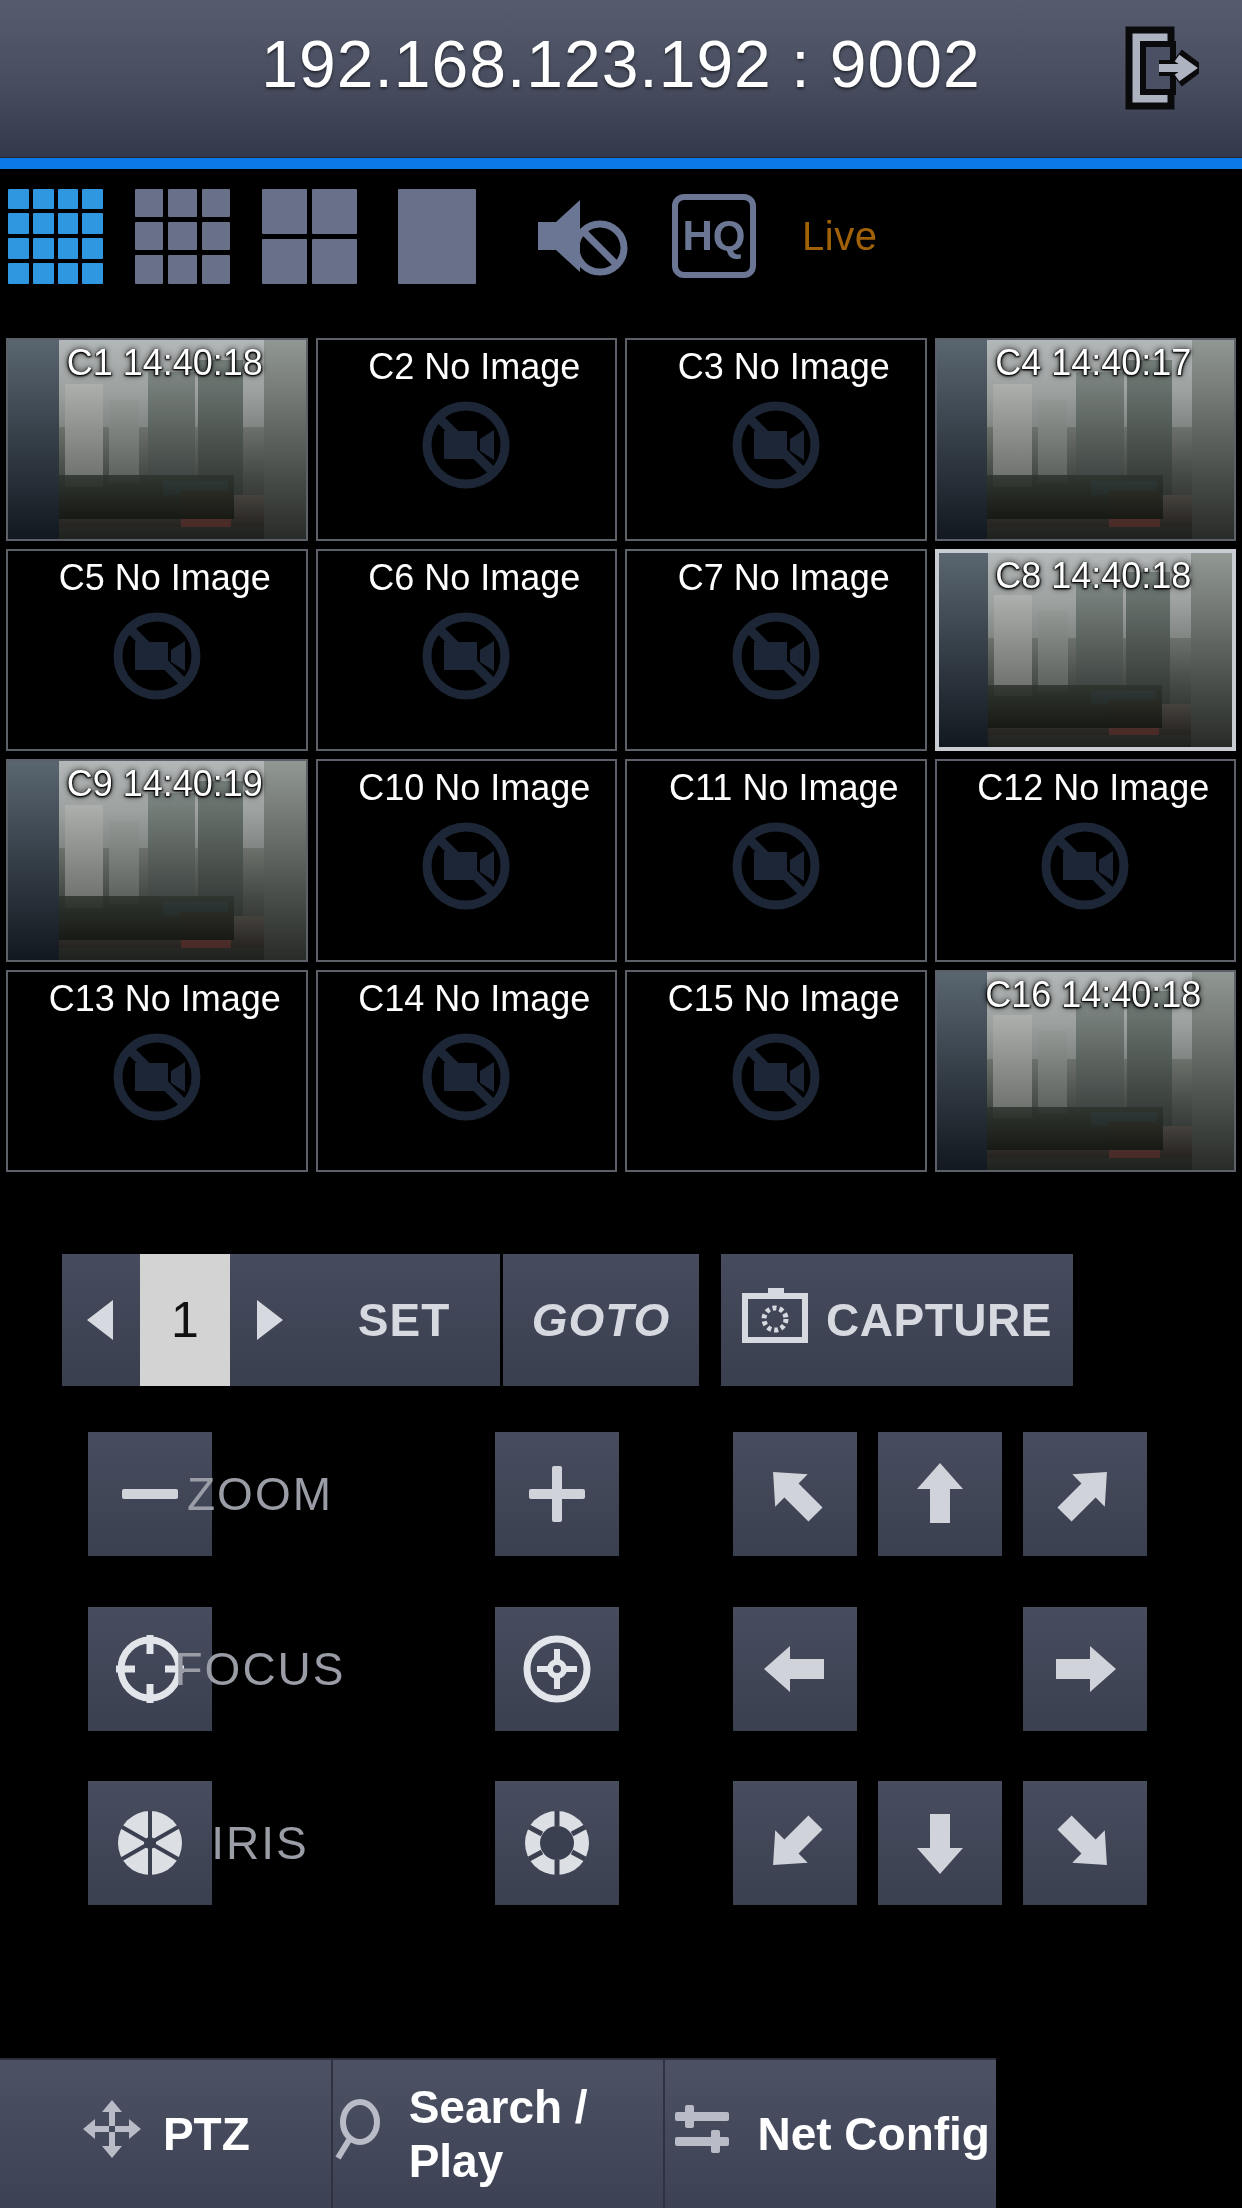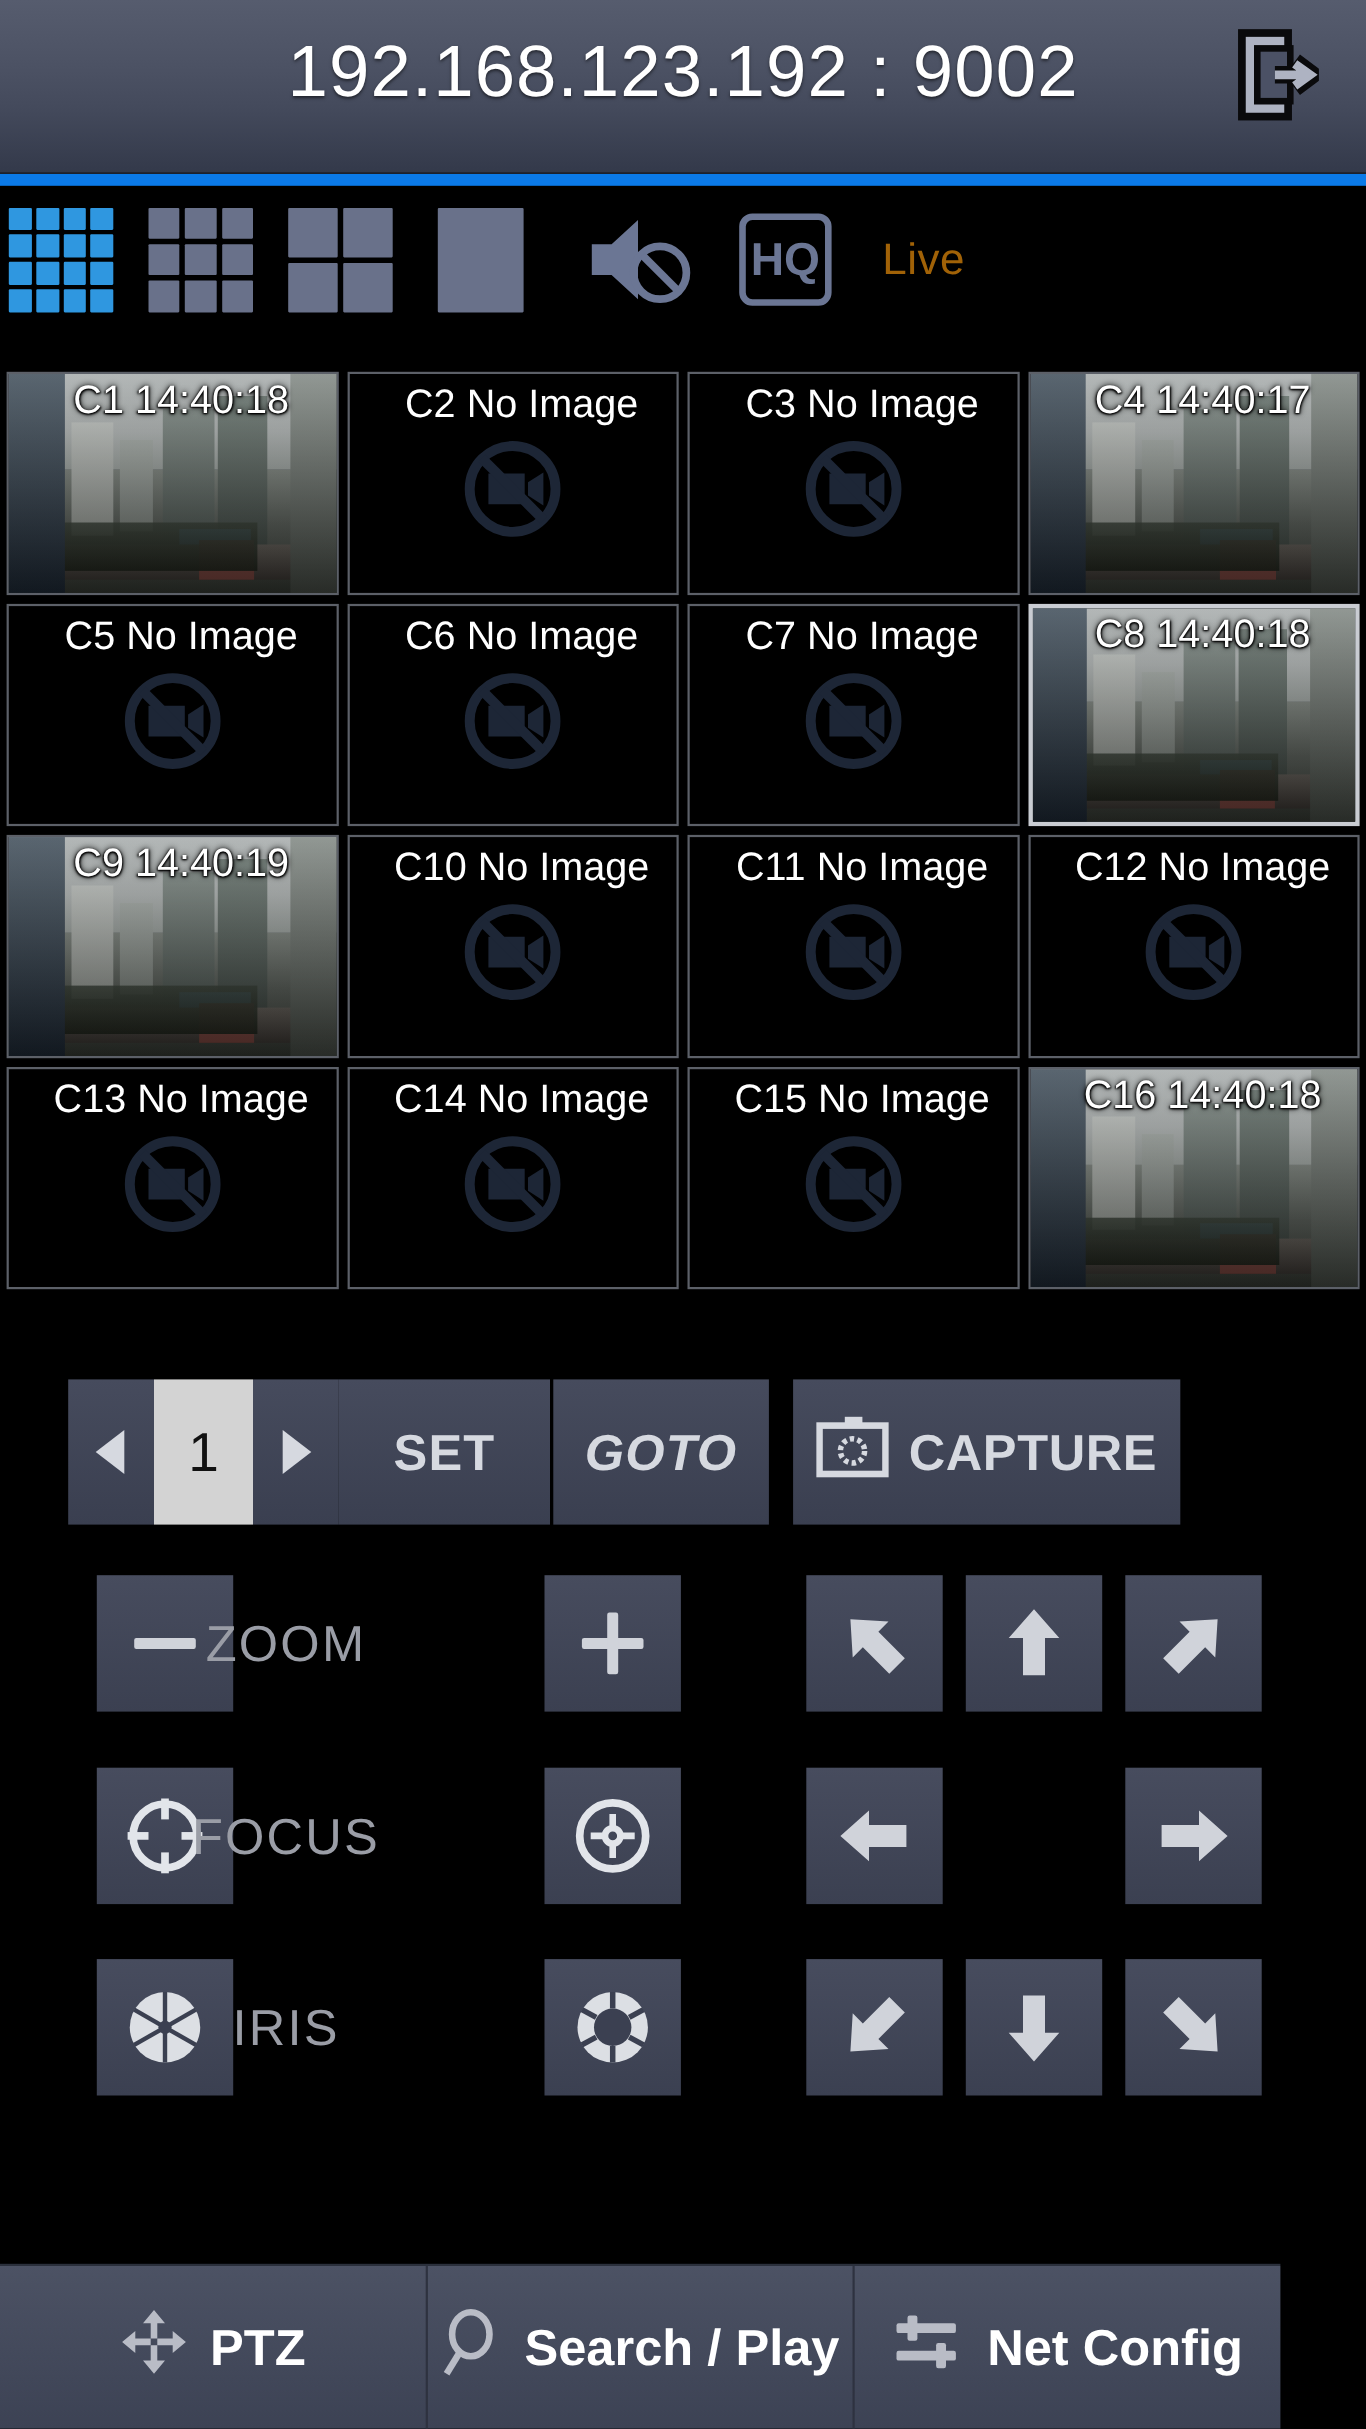--- a/index.html
+++ b/index.html
@@ -146,24 +146,25 @@
   }
   .c-minus { left:88px; }
   .c-label { left:110px; }
   .c-plus  { left:495px; }
   .d-c1 { left:733px; }
   .d-c2 { left:878px; }
   .d-c3 { left:1023px; }
 
   
   .bottom-nav {
-    position:absolute; left:0; bottom:0; width:1164px; height:150px;
+    position:absolute; left:0; bottom:0; width:996px; height:150px;
     background:linear-gradient(to bottom,#4c5264,#3c4254);
     border-top:2px solid #2b303c;
     display:flex;
+    justify-content:flex-end;
   }
   .nav-item {
     flex:1; display:flex; align-items:center; justify-content:center; gap:20px;
     color:#fff; font-size:46px; font-weight:bold;
     border-right:2px solid #2e3240;
   }
   .nav-item:last-child { border-right:none; }
 </style>
 </head>
 <body>

